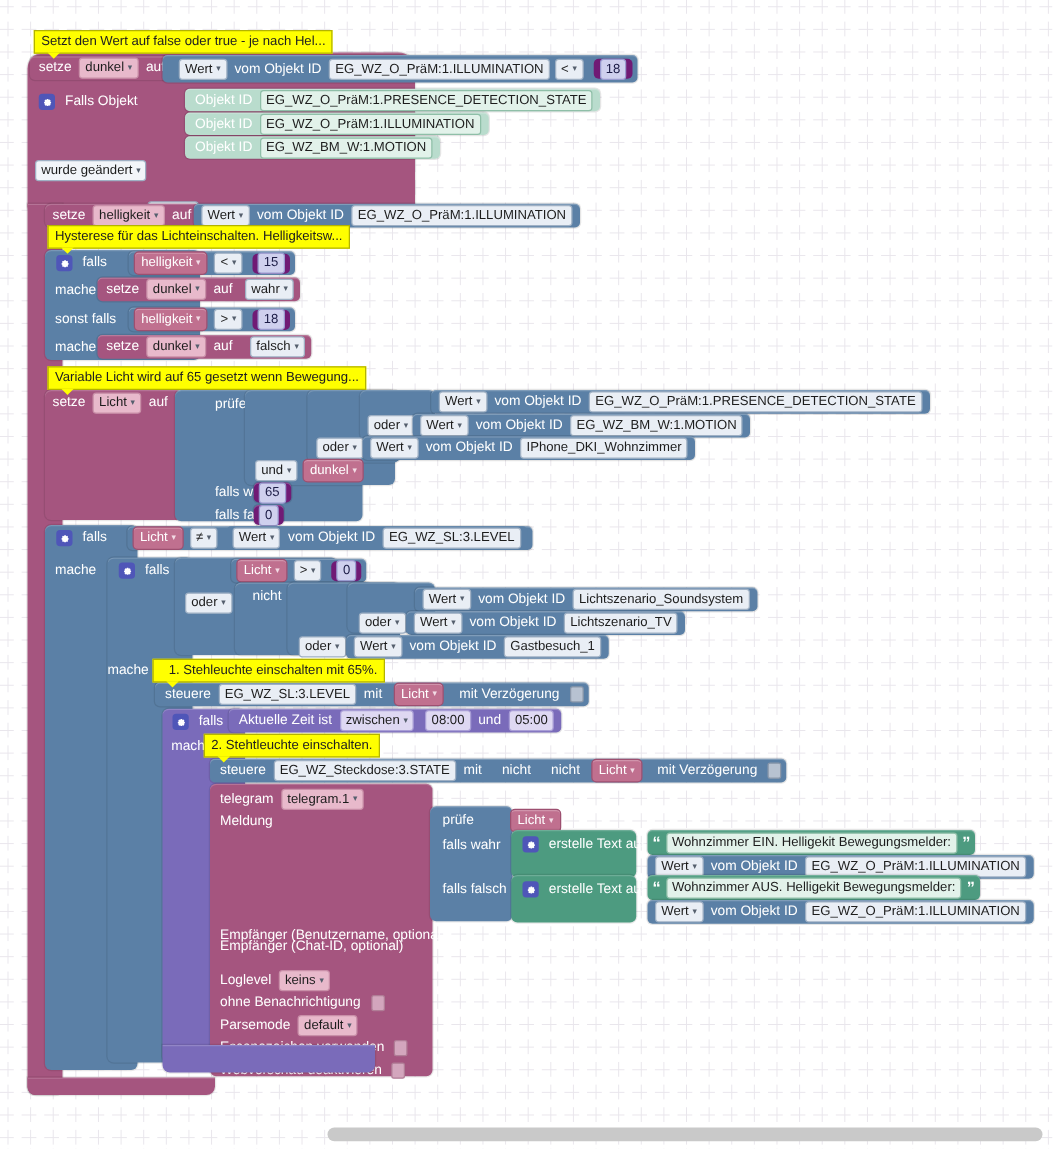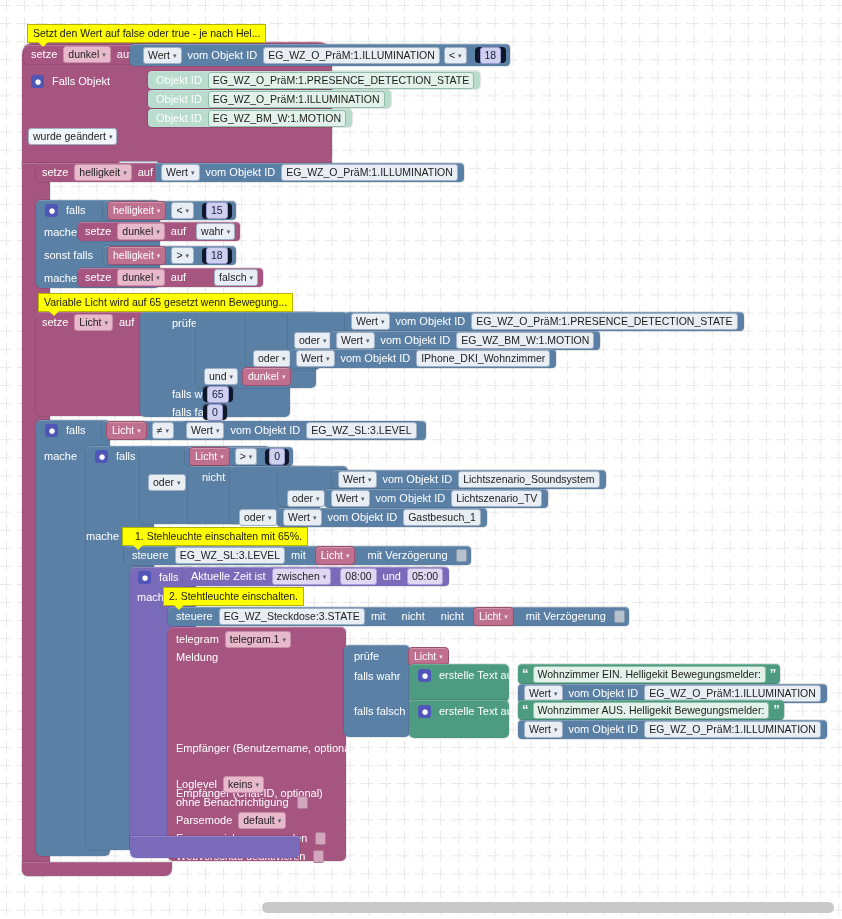--- a/index.html
+++ b/index.html
@@ -52,21 +52,21 @@
     color: #ffffff;
     white-space: nowrap;
     display: flex;
     align-items: center;
     box-shadow: inset 0 1px 0 rgba(255,255,255,.22), 0 0 0 1px rgba(0,0,0,.10);
   }
 
   
   .c-hw   { background:#a5557f; }  
   .c-logic{ background:#5b80a6; }  
-  .c-num  { background:#0f172a; }  
+  .c-num  { background:#701a75; }  
   .c-varset{background:#a5557f; }
   .c-text { background:#4d9b80; }  
   .c-time { background:#7a6bba; }  
   .c-obj  { background:#b9dccd; }  
   .c-obj span.lbl { color:#ffffff; }
 
   .lbl { padding:0 4px; font-size:11px; line-height:1; }
 
   
   .field {
@@ -229,20 +229,21 @@
   </div>
   <div class="blk c-logic" style="left:155px; top:163px; height:19px; padding:0 4px;">
     <span class="field">
       <span>Wert</span>
       <span class="caret">▾</span>
     </span>
     <span class="lbl">vom Objekt ID</span>
     <span class="field">EG_WZ_O_PräM:1.ILLUMINATION</span>
   </div>
 
+  <div class="cmt" style="left:38px; top:180px;">Hysterese für das Lichteinschalten. Helligkeitsw...</div>
 
   <div class="wrap c-logic" style="left:36px; top:200px; width:124px; height:88px;"></div>
   <div class="blk" style="left:40px; top:201px; height:18px; background:transparent; box-shadow:none;">
     <span class="gear">
       <svg viewBox="0 0 24 24">
           <path fill="#fff" d="M12 8a4 4 0 100 8 4 4 0 000-8zm0 6a2 2 0 110-4 2 2 0 010 4zm9-2l-2-1 1-2-2-2-2 1-1-2h-3l-1 2-2-1-2 2 1 2-2 1v3l2 1-1 2 2 2 2-1 1 2h3l1-2 2 1 2-2-1-2 2-1v-3z"></path>
         </svg>
     </span>
     <span class="lbl">falls</span>
   </div>
@@ -294,21 +295,21 @@
   <div class="blk" style="left:40px; top:269px; height:18px; background:transparent; box-shadow:none;">
     <span class="lbl">mache</span>
   </div>
   <div class="blk c-varset" style="left:78px; top:268px; height:19px; padding:0 3px;">
     <span class="lbl">setze</span>
     <span class="field pinkish">
       <span>dunkel</span>
       <span class="caret">▾</span>
     </span>
     <span class="lbl">auf</span>
-    <span class="field" style="margin-left:24px">
+    <span class="field" style="margin-left:10px">
       <span>falsch</span>
       <span class="caret">▾</span>
     </span>
   </div>
 
   <div class="cmt" style="left:38px; top:293px;">Variable Licht wird auf 65 gesetzt wenn Bewegung...</div>
 
   <div class="wrap c-varset" style="left:36px; top:312px; width:110px; height:104px;"></div>
   <div class="blk" style="left:38px; top:313px; height:18px; background:transparent; box-shadow:none;">
     <span class="lbl">setze</span>
@@ -633,21 +634,21 @@
       <span>Wert</span>
       <span class="caret">▾</span>
     </span>
     <span class="lbl">vom Objekt ID</span>
     <span class="field">EG_WZ_O_PräM:1.ILLUMINATION</span>
   </div>
 
   <div class="blk" style="left:172px; top:739px; height:18px; background:transparent; box-shadow:none;">
     <span class="lbl">Empfänger (Benutzername, optional)</span>
   </div>
-  <div class="blk" style="left:172px; top:784px; height:18px; background:transparent; box-shadow:none;">
+  <div class="blk" style="left:172px; top:748px; height:18px; background:transparent; box-shadow:none;">
     <span class="lbl">Empfänger (Chat-ID, optional)</span>
   </div>
   <div class="blk" style="left:172px; top:775px; height:18px; background:transparent; box-shadow:none;">
     <span class="lbl">Loglevel</span>
     <span class="field pinkish">
       <span>keins</span>
       <span class="caret">▾</span>
     </span>
   </div>
   <div class="blk" style="left:172px; top:793px; height:18px; background:transparent; box-shadow:none;">

